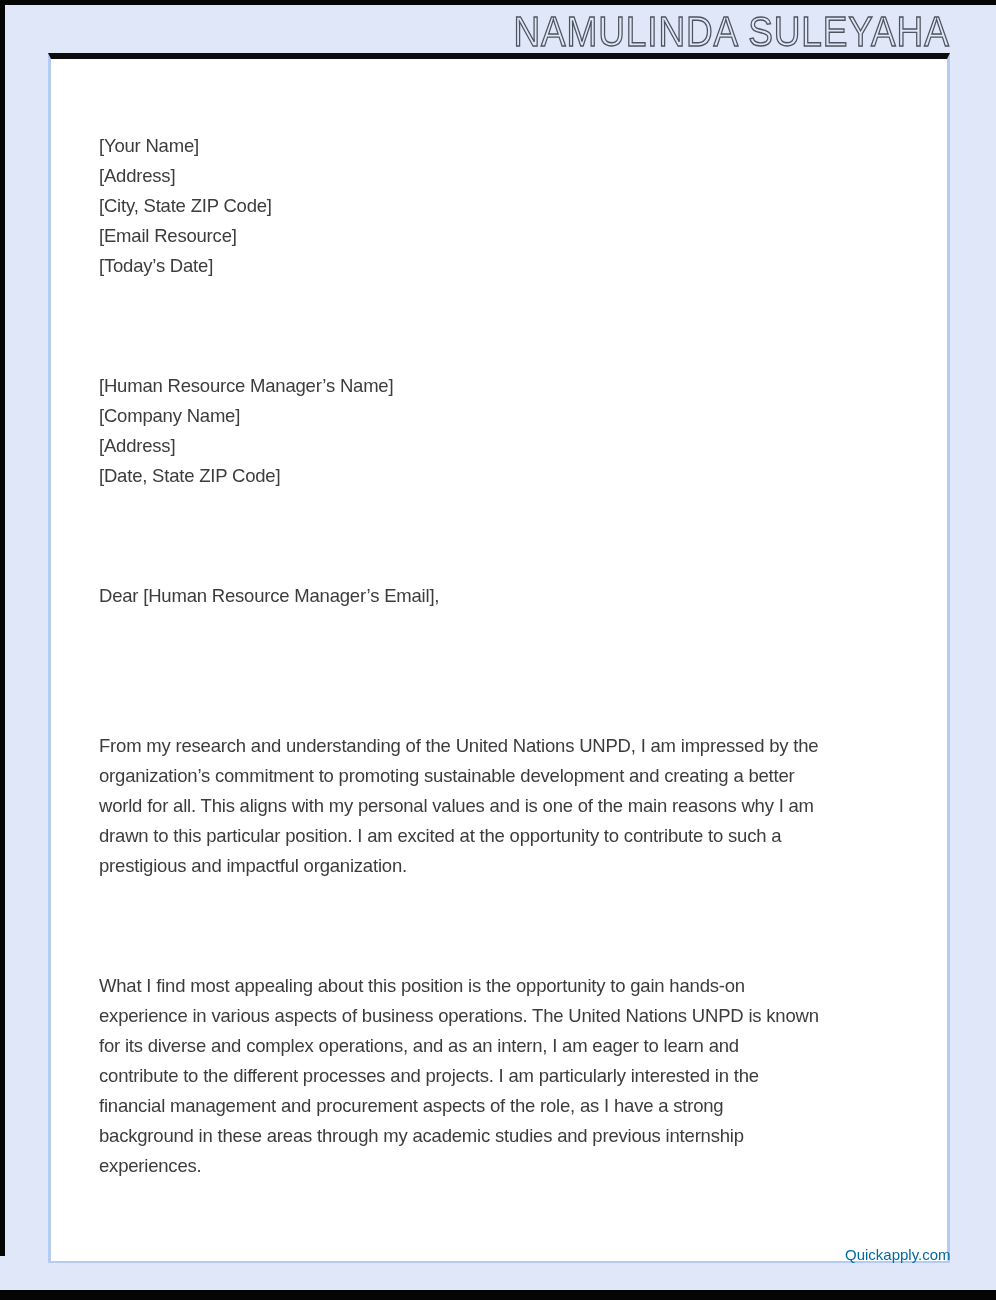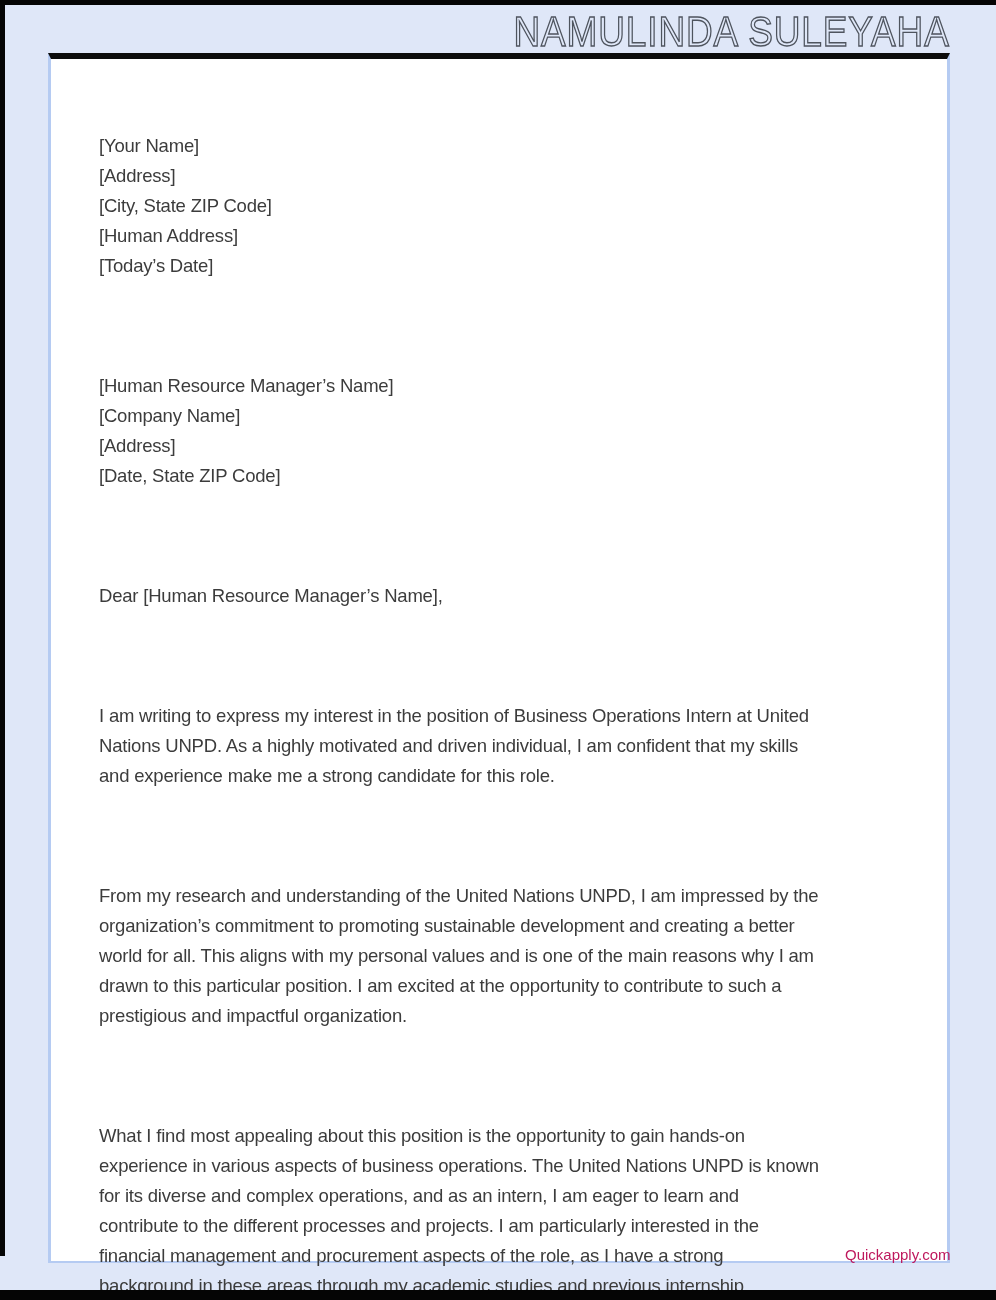--- a/index.html
+++ b/index.html
@@ -58,53 +58,50 @@
     color: #3c3c3c;
     white-space: pre-line;
     z-index: 2;
   }
   .letter-block { margin-bottom: 30px; }
 
   .watermark {
     position: absolute;
     left: 845px; top: 1246px;
     font-size: 15px;
-    color: #be185d;
+    color: #0369a1;
     z-index: 2;
     white-space: nowrap;
   }
 </style>
 </head>
 <body>
 
 <div class="frame-top"></div>
 <div class="frame-left"></div>
 <div class="frame-bottom"></div>
 
 <div class="header-title">NAMULINDA SULEYAHA</div>
 
 <div class="page"></div>
 
 <div class="letter-content">
   <div class="letter-block">[Your Name]
 [Address]
 [City, State ZIP Code]
-[Human Address]
+[Email Resource]
 [Today’s Date]</div>
 
   <div class="letter-block">[Human Resource Manager’s Name]
 [Company Name]
 [Address]
 [Date, State ZIP Code]</div>
 
-  <div class="letter-block">Dear [Human Resource Manager’s Name],</div>
+  <div class="letter-block">Dear [Human Resource Manager’s Email],</div>
 
-  <div class="letter-block">I am writing to express my interest in the position of Business Operations Intern at United
-Nations UNPD. As a highly motivated and driven individual, I am confident that my skills
-and experience make me a strong candidate for this role.</div>
 
   <div class="letter-block">From my research and understanding of the United Nations UNPD, I am impressed by the
 organization’s commitment to promoting sustainable development and creating a better
 world for all. This aligns with my personal values and is one of the main reasons why I am
 drawn to this particular position. I am excited at the opportunity to contribute to such a
 prestigious and impactful organization.</div>
 
   <div class="letter-block">What I find most appealing about this position is the opportunity to gain hands-on
 experience in various aspects of business operations. The United Nations UNPD is known
 for its diverse and complex operations, and as an intern, I am eager to learn and

